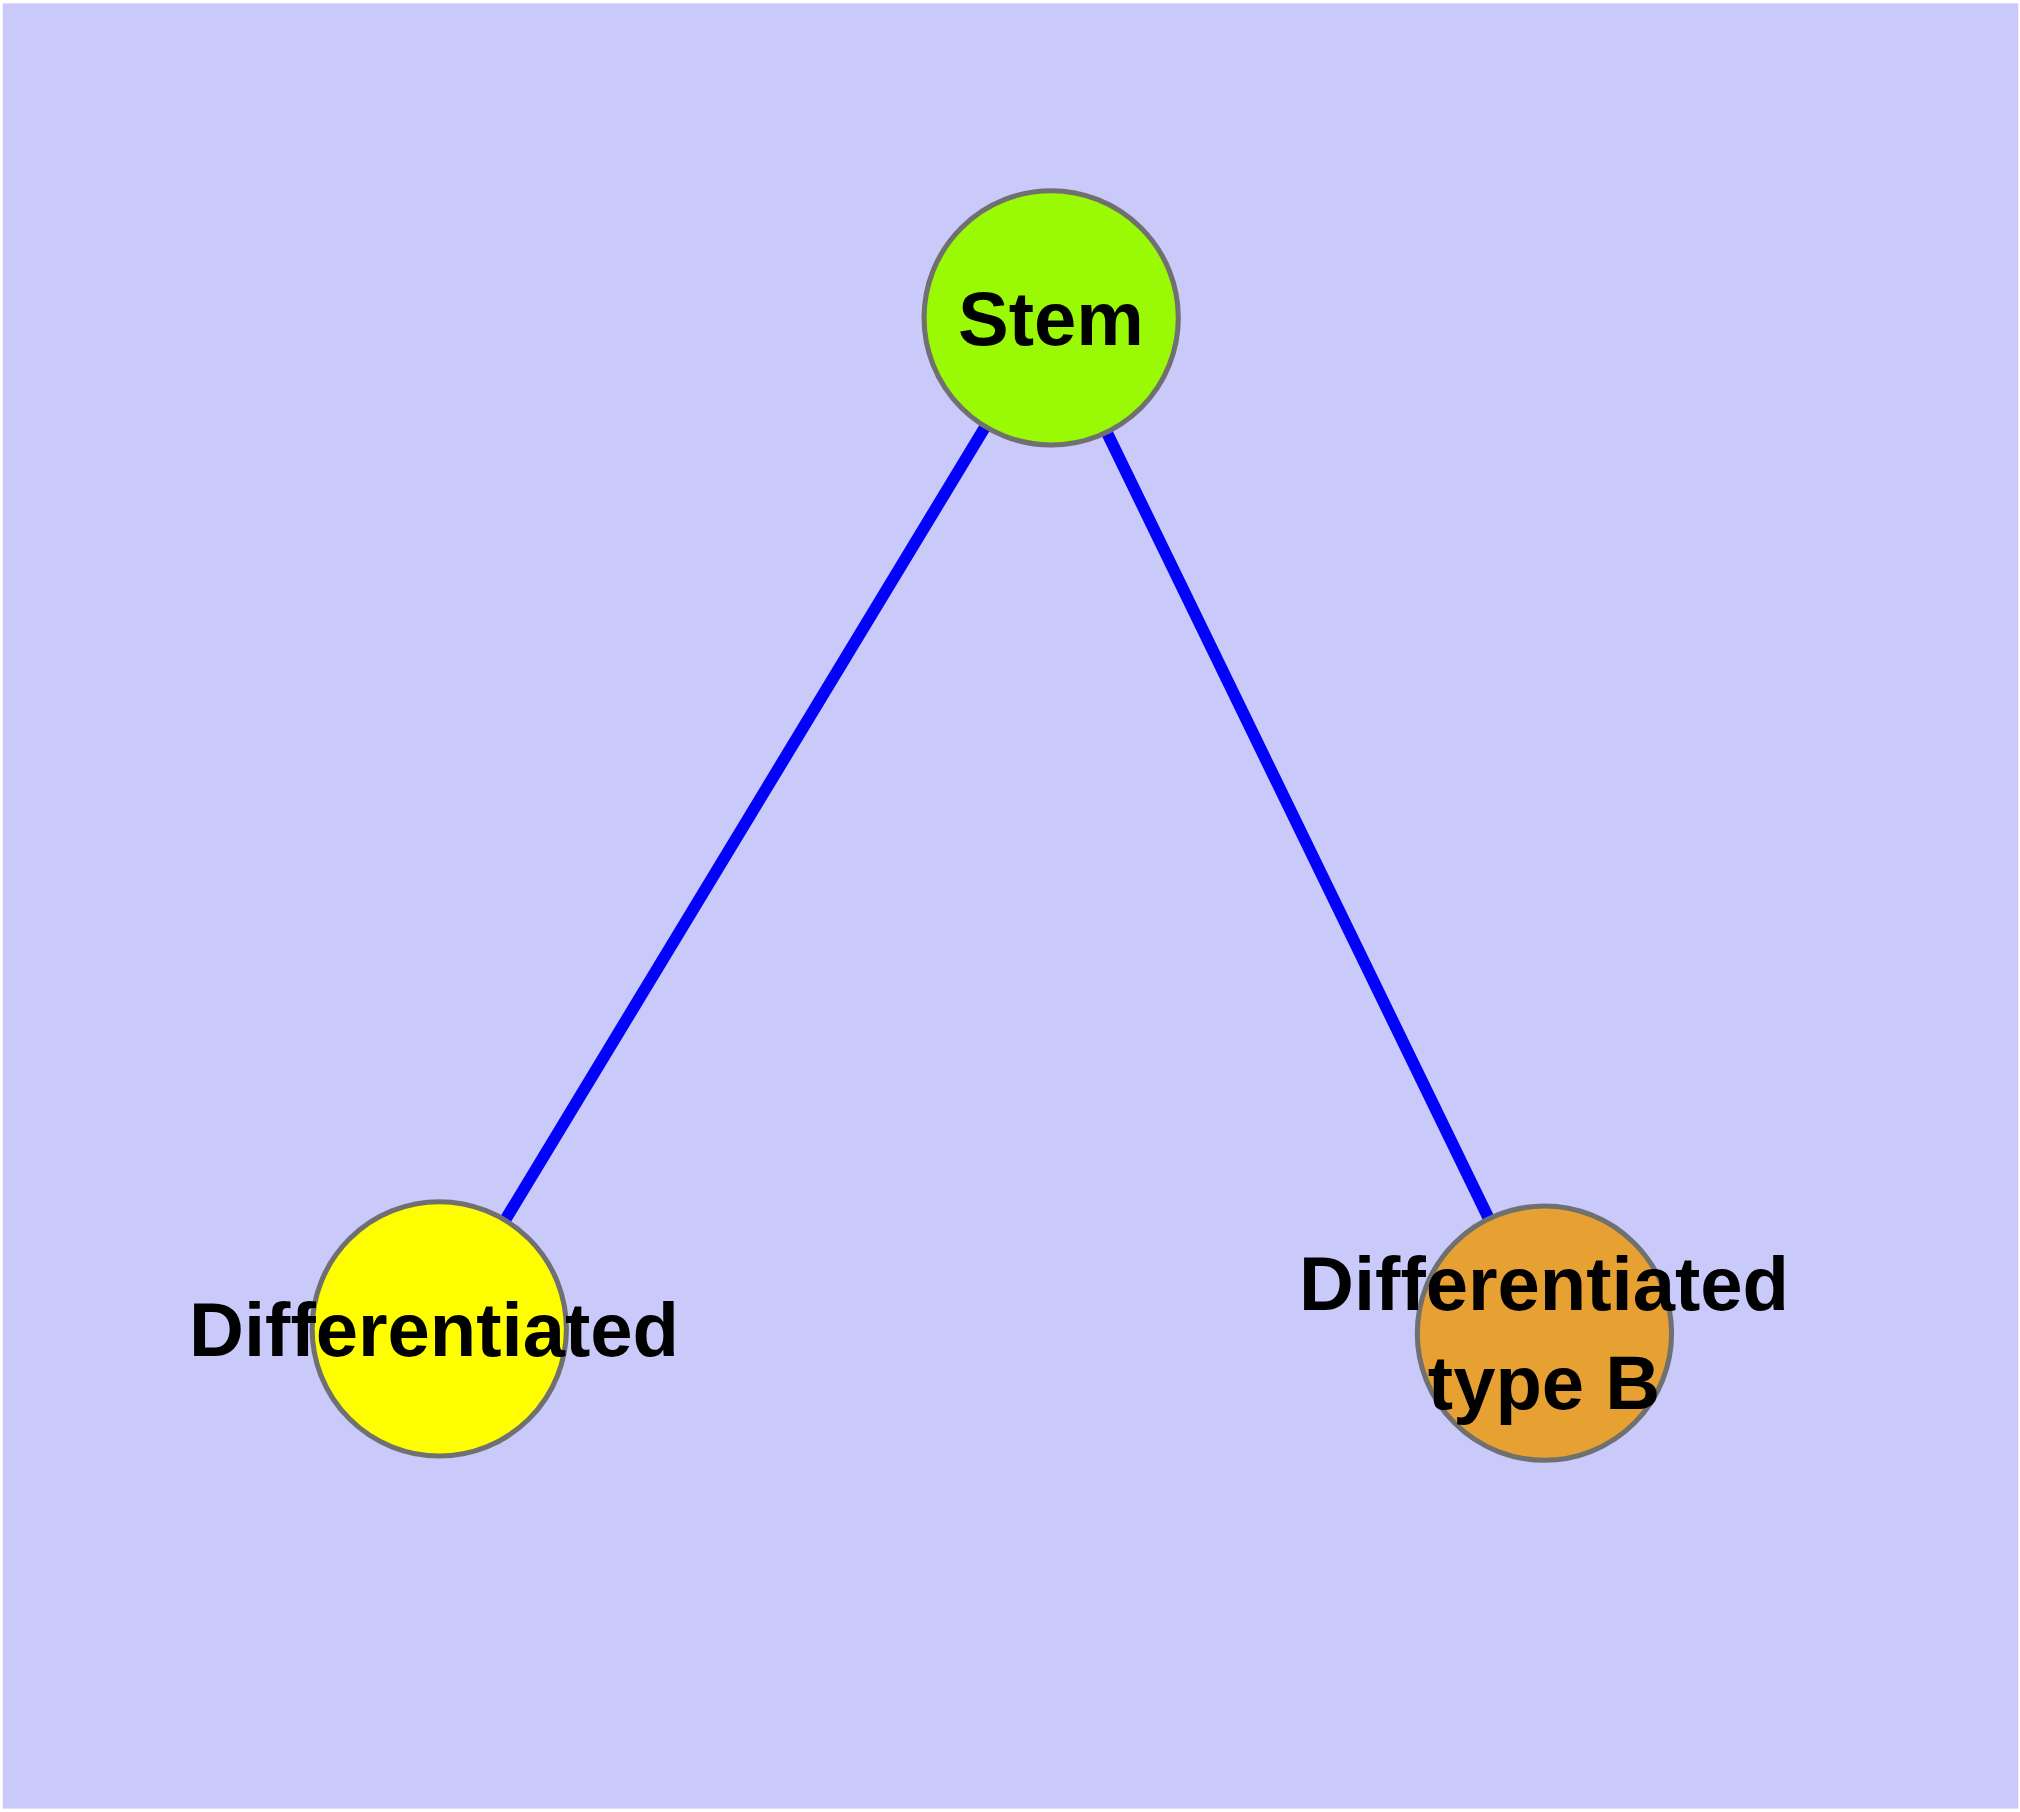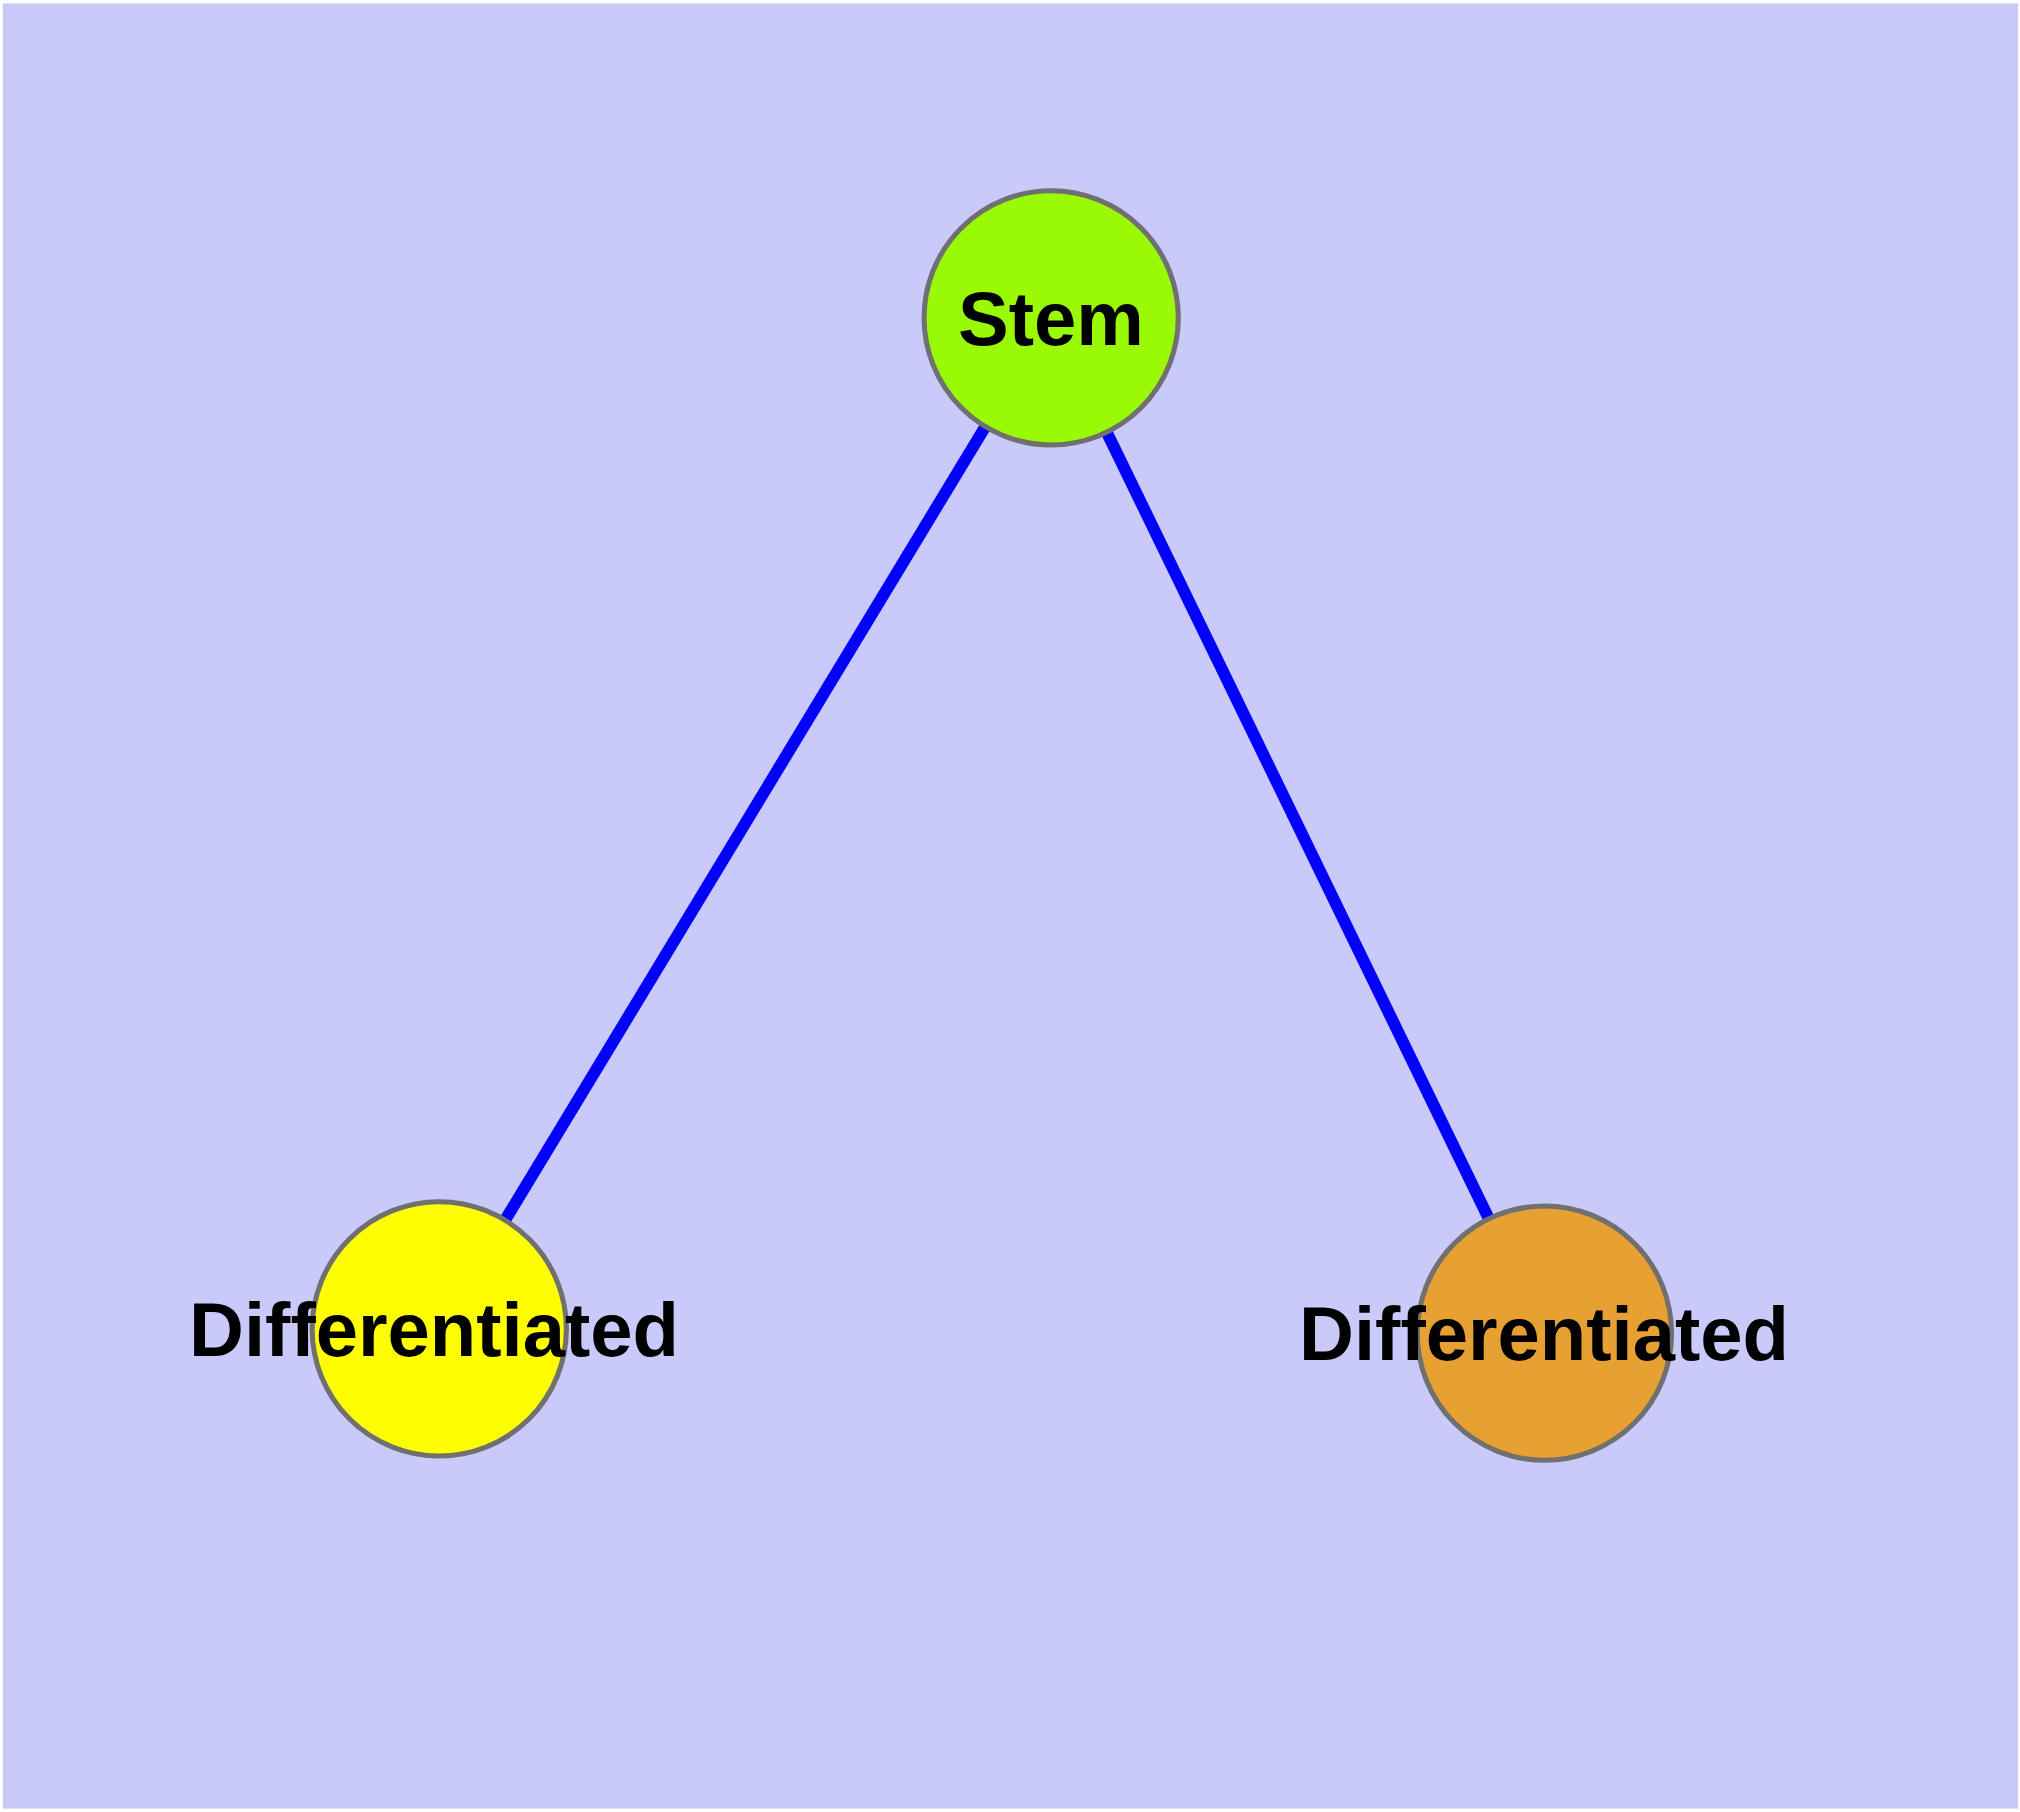--- a/index.html
+++ b/index.html
@@ -62,16 +62,17 @@
   <div class="node-label" style="left:1051px; top:318px;">
     <div>Stem</div>
   </div>
 
   <div class="node-label" style="left:434px; top:1329px;">
     <div>Differentiated</div>
   </div>
 
   <div class="node-label" style="left:1544px; top:1333px;">
     <div>Differentiated</div>
+    <div>type B</div>
   </div>
 
 </div>
 
 
 </body></html>

